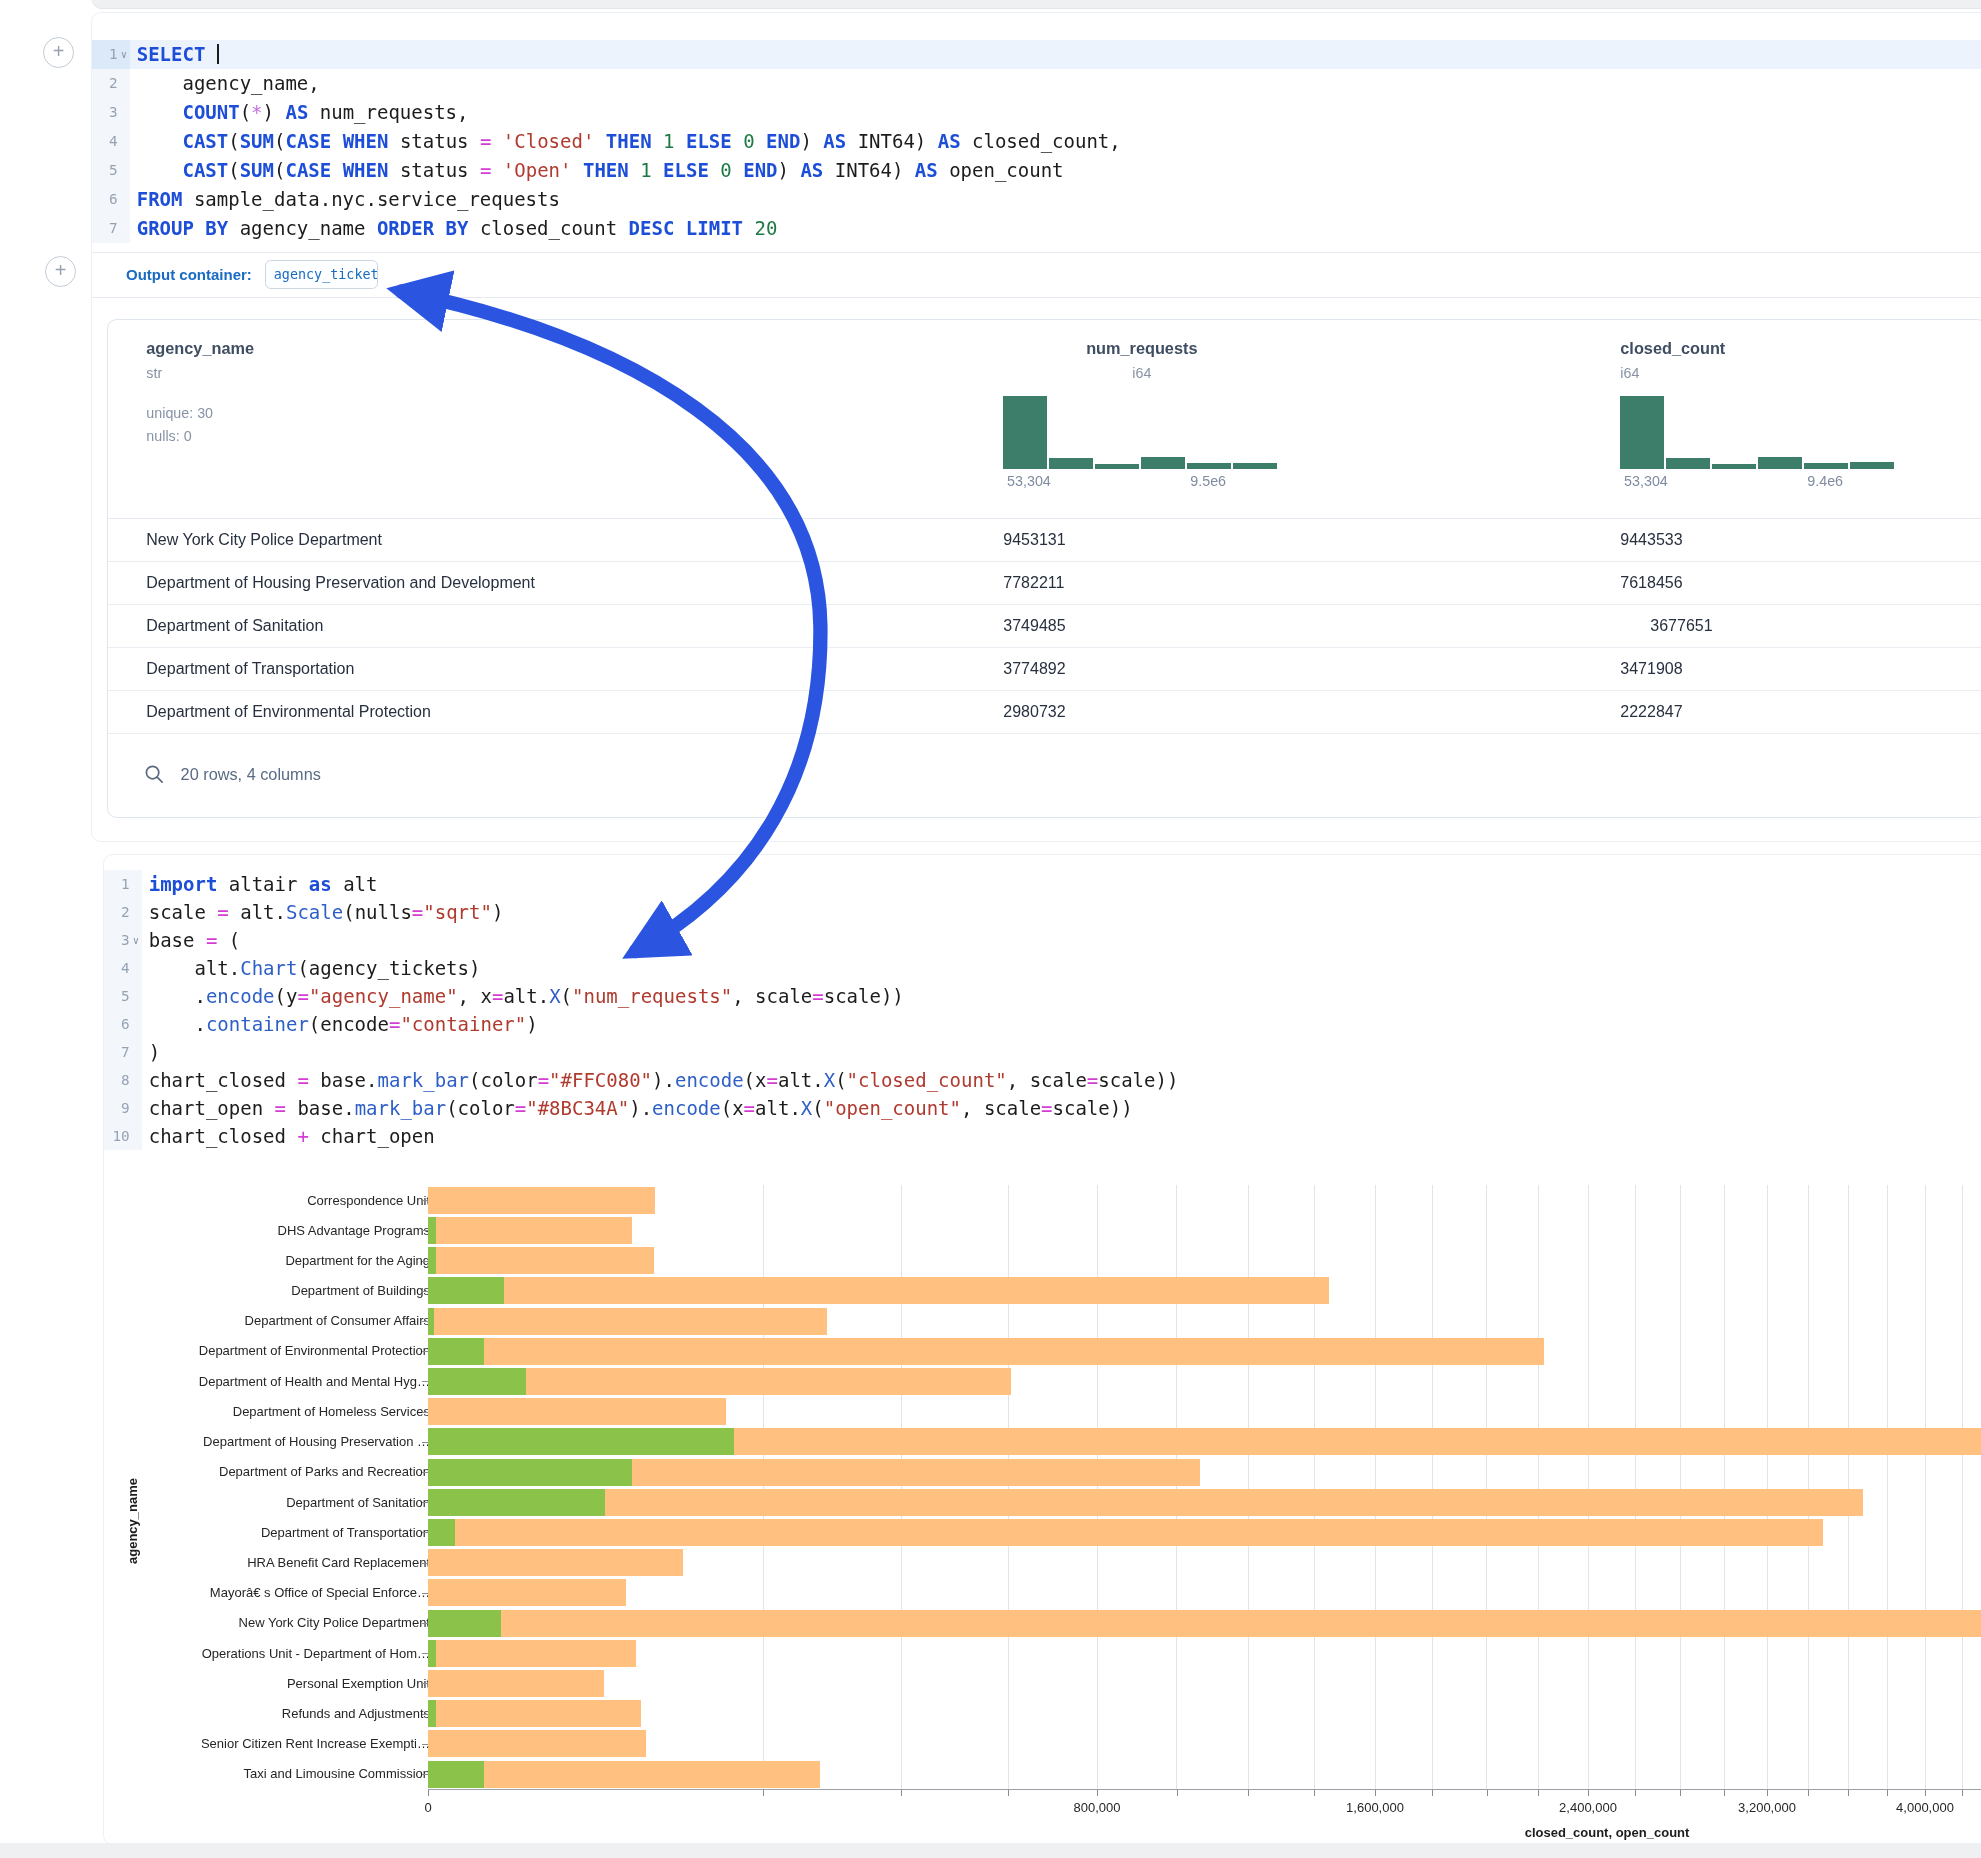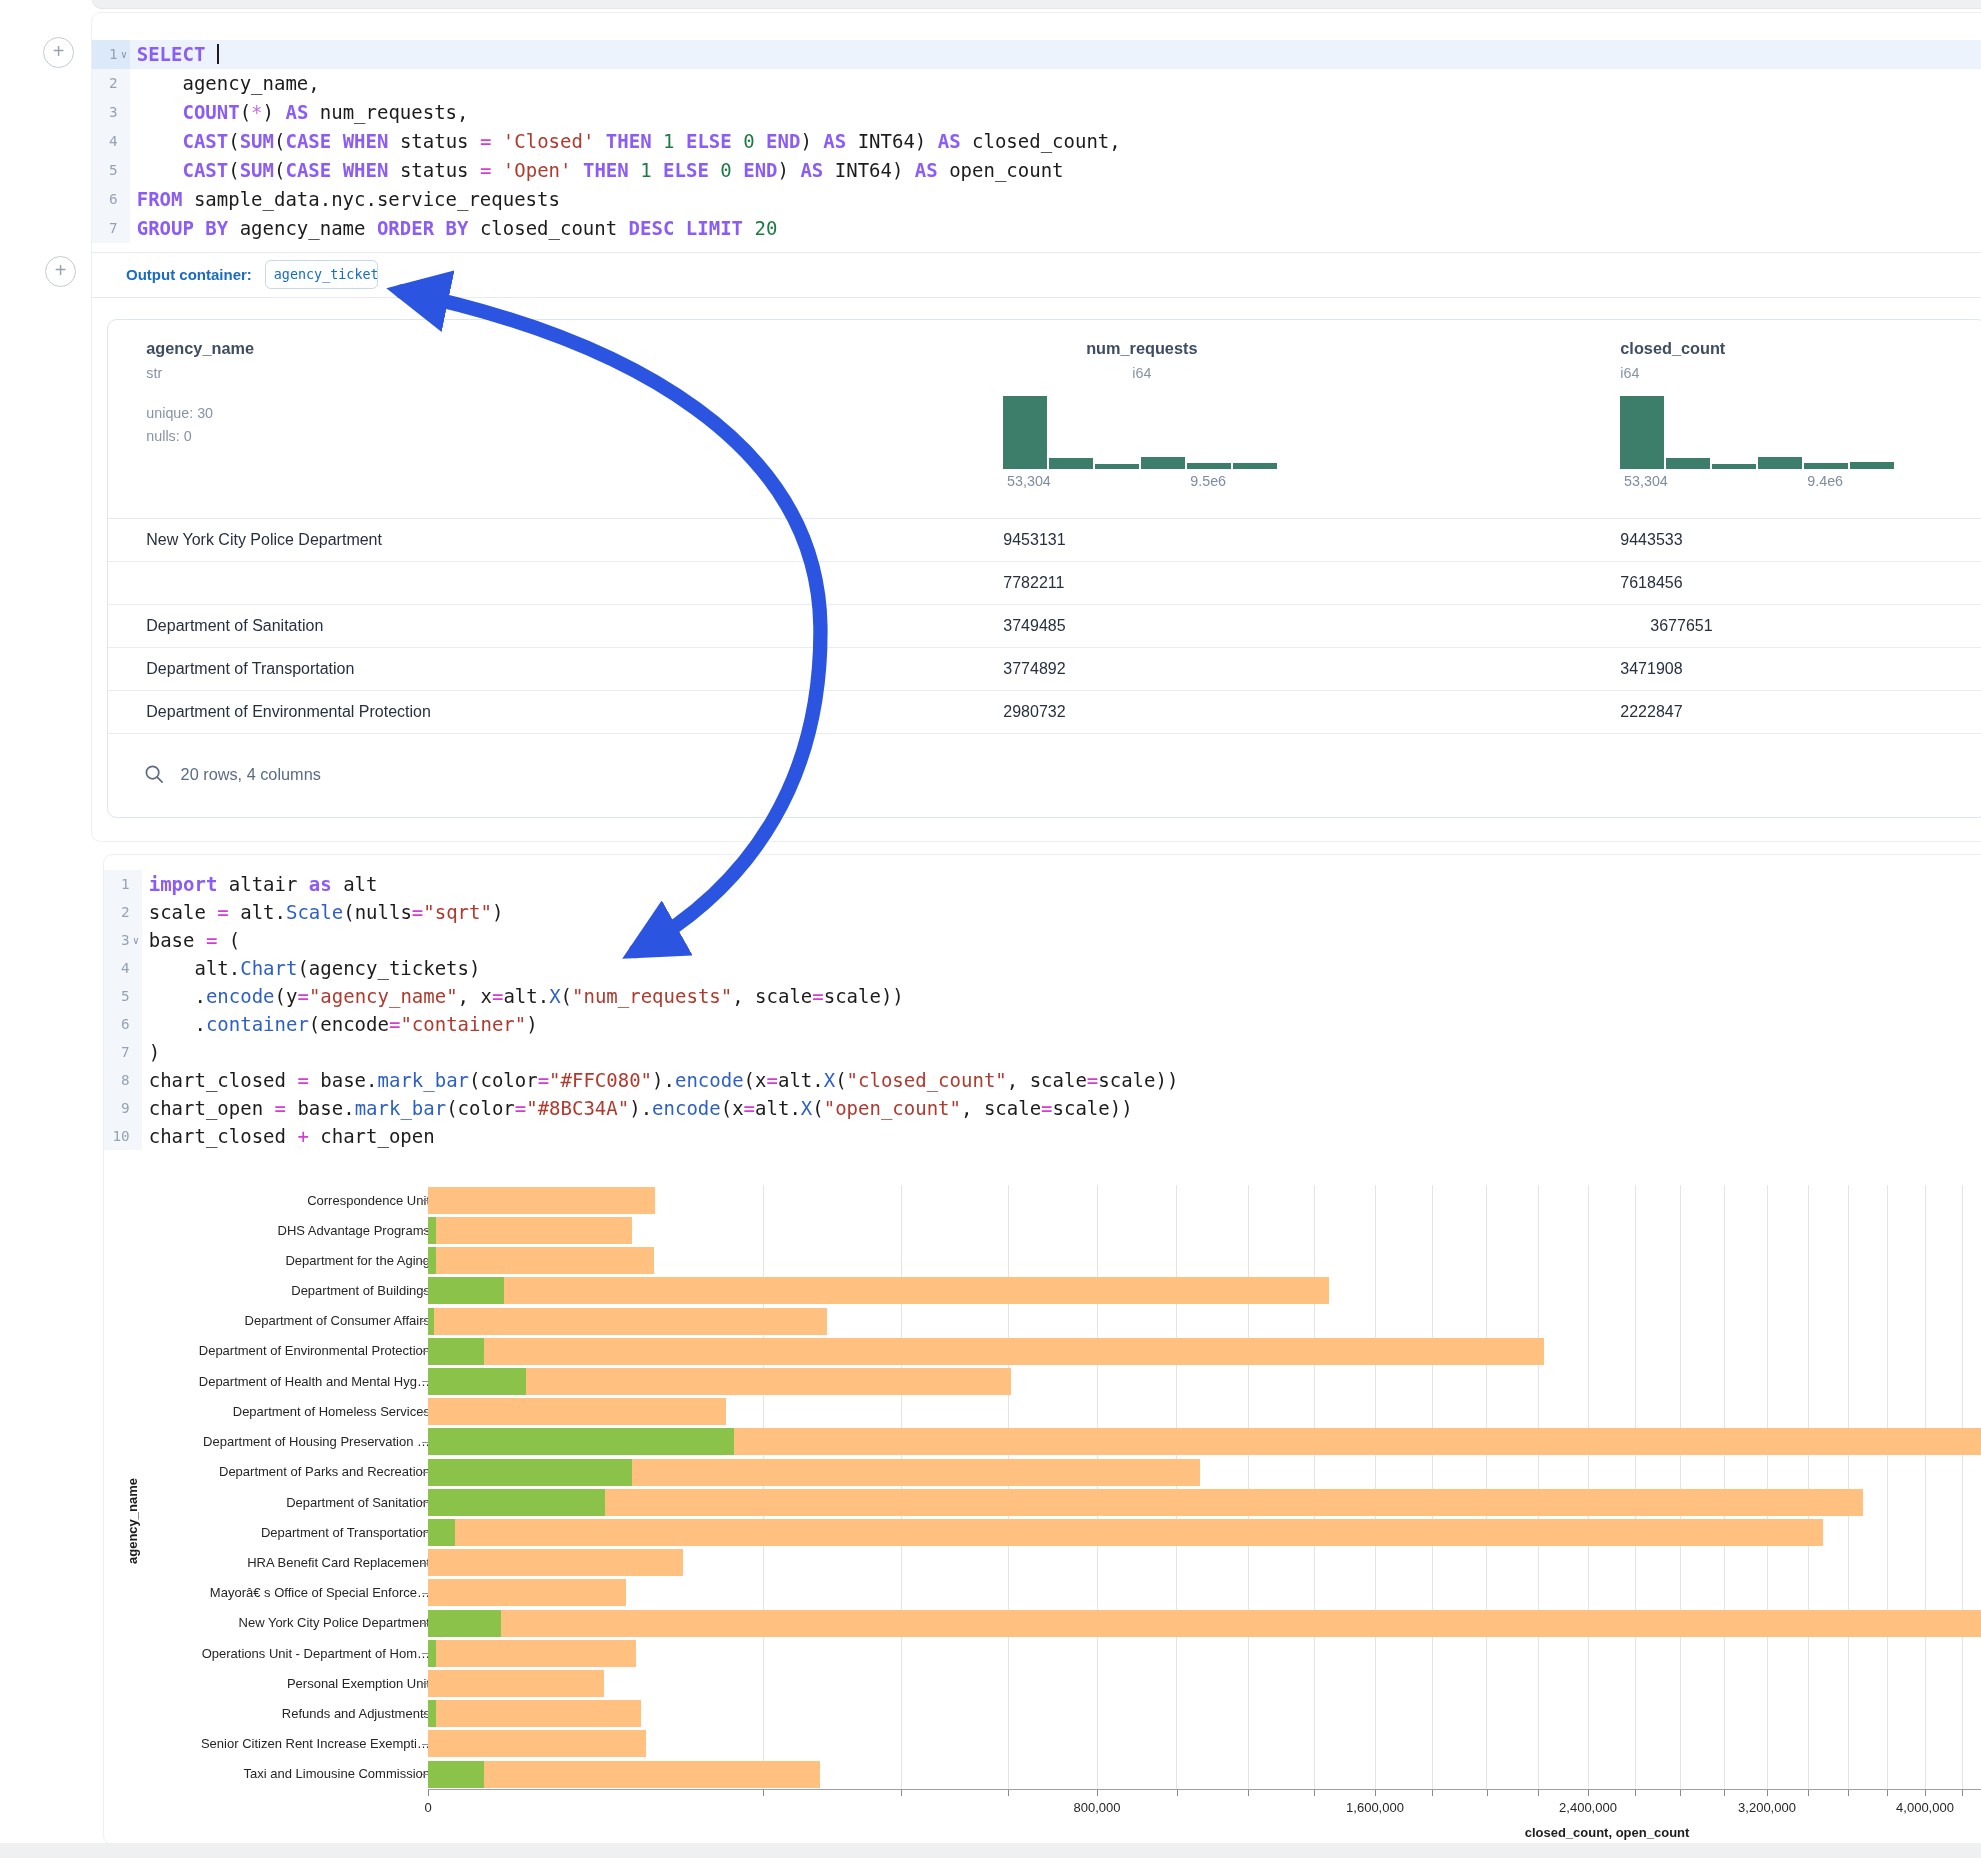--- a/index.html
+++ b/index.html
@@ -22,21 +22,21 @@
   #sql-cell .code-line{height:29px;line-height:29px;}
   #py-cell .code-line{height:28px;line-height:28px;}
   .gutter{flex:0 0 38px;display:flex;justify-content:flex-end;align-items:center;background:#f3f7fb;
           color:#96a2b4;font-size:14.3px;font-family:"DejaVu Sans Mono",monospace;}
   .gutter .num{text-align:right;}
   .gutter .fold{width:12.4px;font-size:10.5px;color:#8a95a5;text-align:center;}
   .codetxt{padding-left:6.7px;}
   .active-line{background:#ecf3fc;}
   .active-line .gutter{background:#dce9f8;}
   .caret{display:inline-block;width:1.9px;height:20px;background:#1c1c1c;vertical-align:-3.8px;}
-  .tk-k{color:#8b5cf6;font-weight:700;}
+  .tk-k{color:#1d4ed8;font-weight:700;}
   .tk-s{color:#B03A2E;}
   .tk-n{color:#1E7A45;}
   .tk-o{color:#D33BD3;}
   .tk-f{color:#2D5FC7;}
   .tk-st{color:#C06FE0;}
   .tk-d{color:#1c1c1c;}
   
   .outvar-row{position:absolute;left:0;right:0;top:239px;height:44px;border-top:1px solid #e7ebf1;
               border-bottom:1px solid #e7ebf1;display:flex;align-items:center;padding-left:34px;}
   .outvar-label{color:#1A6BC4;font-weight:700;font-size:15px;}
@@ -146,20 +146,21 @@
             </div>
           </div>
         </div>
       <div id="table-body">
           <div class="trow" style="top: 198px;">
             <div class="tcell" style="left: 38px;">New York City Police Department</div>
             <div class="tcell" style="left: 895px;">9453131</div>
             <div class="tcell" style="left: 1512px;">9443533</div>
           </div>
           <div class="trow" style="top: 241px;">
+            <div class="tcell" style="left: 38px;">Department of Housing Preservation and Development</div>
             <div class="tcell" style="left: 895px;">7782211</div>
             <div class="tcell" style="left: 1512px;">7618456</div>
           </div>
           <div class="trow" style="top: 284px;">
             <div class="tcell" style="left: 38px;">Department of Sanitation</div>
             <div class="tcell" style="left: 895px;">3749485</div>
             <div class="tcell" style="left: 1542px;">3677651</div>
           </div>
           <div class="trow" style="top: 327px;">
             <div class="tcell" style="left: 38px;">Department of Transportation</div>

